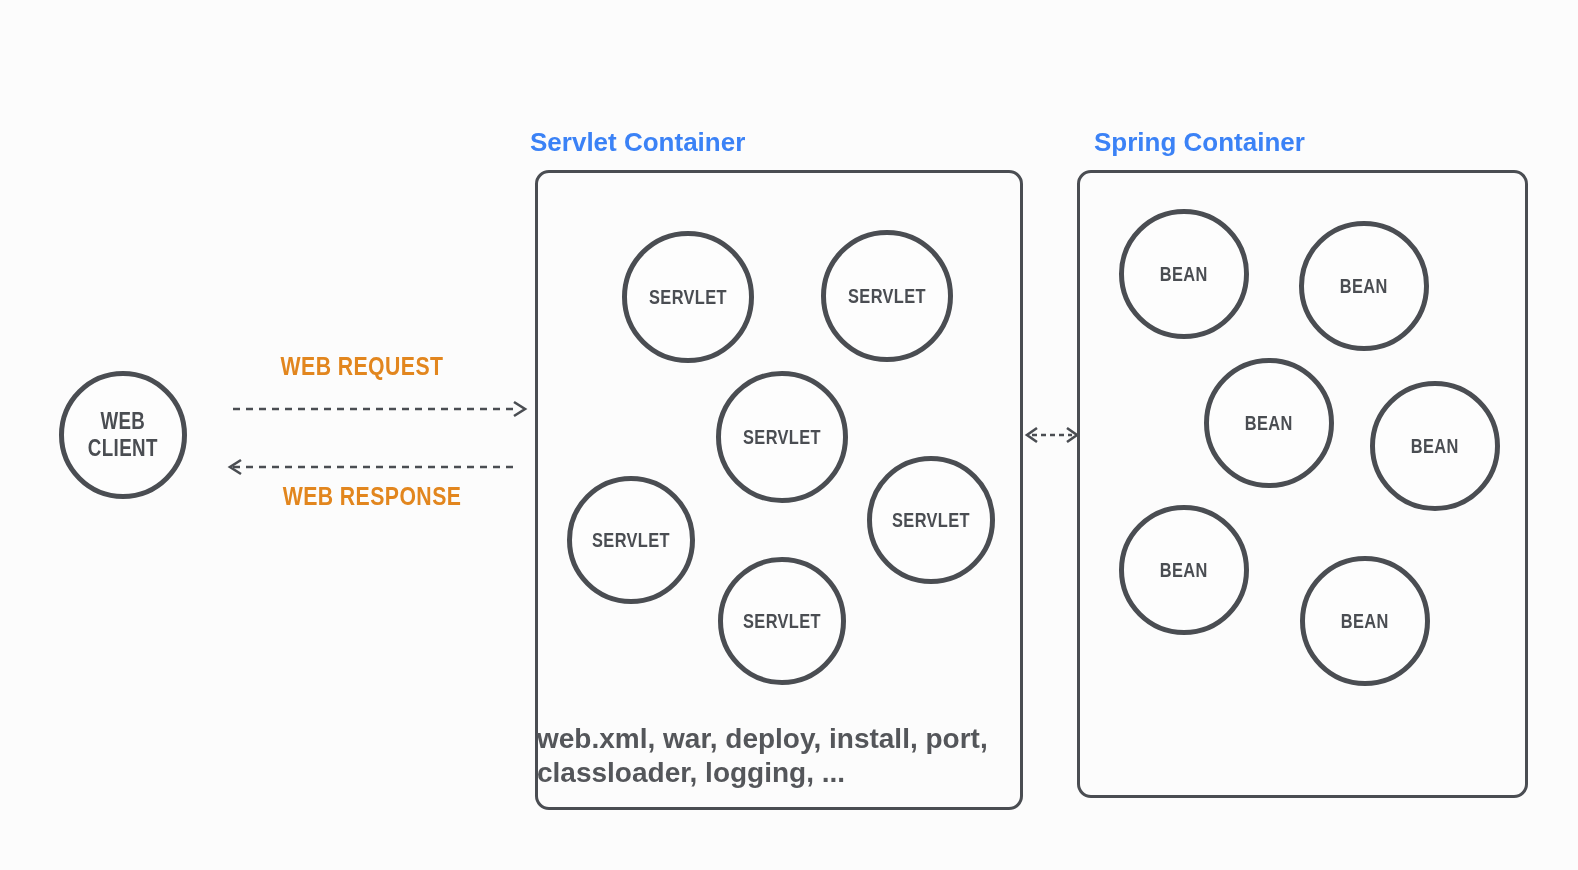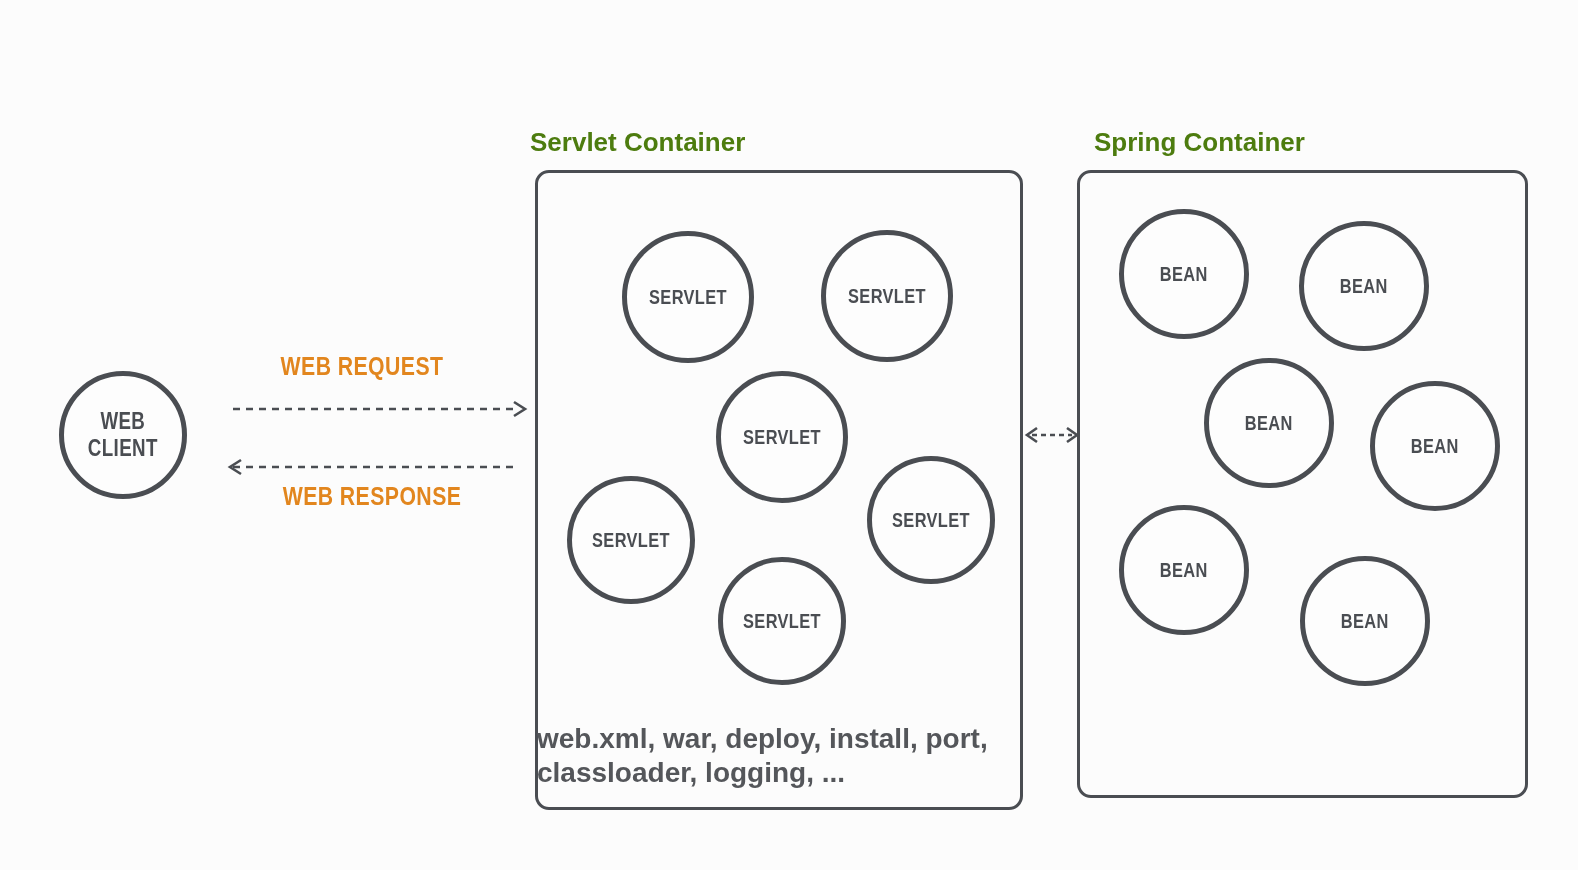--- a/index.html
+++ b/index.html
@@ -42,21 +42,21 @@
     background: transparent;
     box-sizing: border-box;
   }
   .servlet-box { left: 535px; top: 170px; width: 488px; height: 640px; }
   .spring-box  { left: 1077px; top: 170px; width: 451px; height: 628px; }
 
   .container-title {
     position: absolute;
     font-weight: 700;
     font-size: 26px;
-    color: #4d7c0f;
+    color: #3b82f6;
     white-space: nowrap;
   }
   .servlet-title { left: 530px; top: 127px; }
   .spring-title  { left: 1094px; top: 127px; text-align: center; }
 
   
   .servlet-1 { left: 84px;  top: 58px;  width: 132px; height: 132px; }
   .servlet-2 { left: 283px; top: 57px;  width: 132px; height: 132px; }
   .servlet-3 { left: 178px; top: 198px; width: 132px; height: 132px; }
   .servlet-4 { left: 29px;  top: 303px; width: 128px; height: 128px; }

